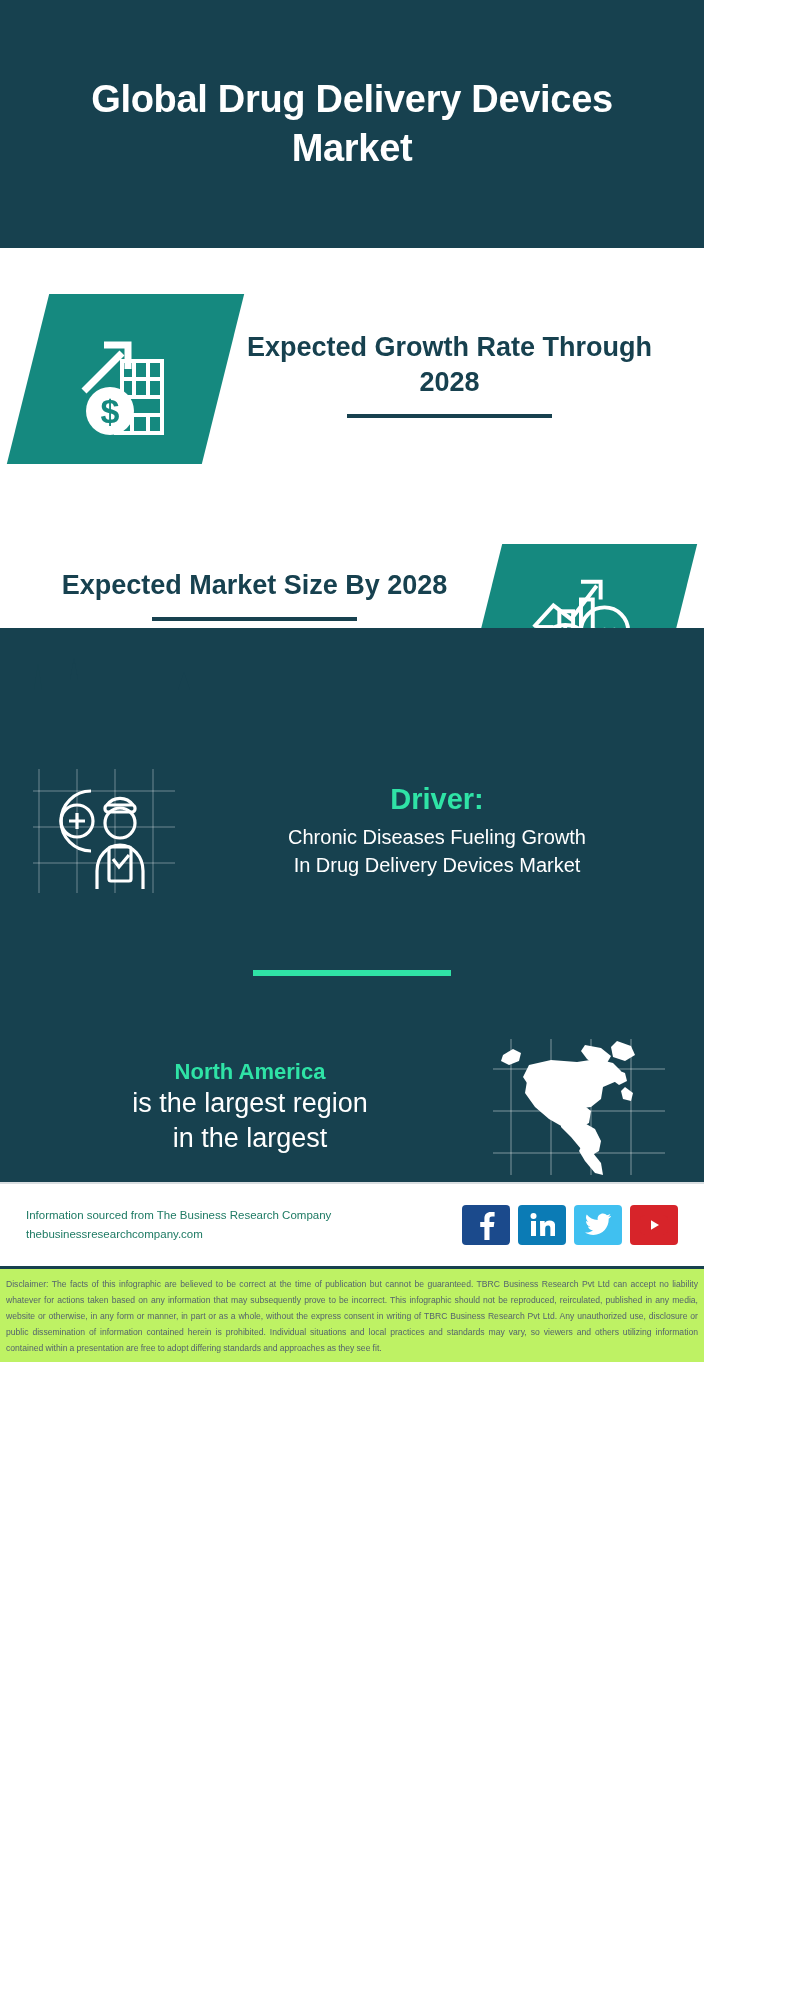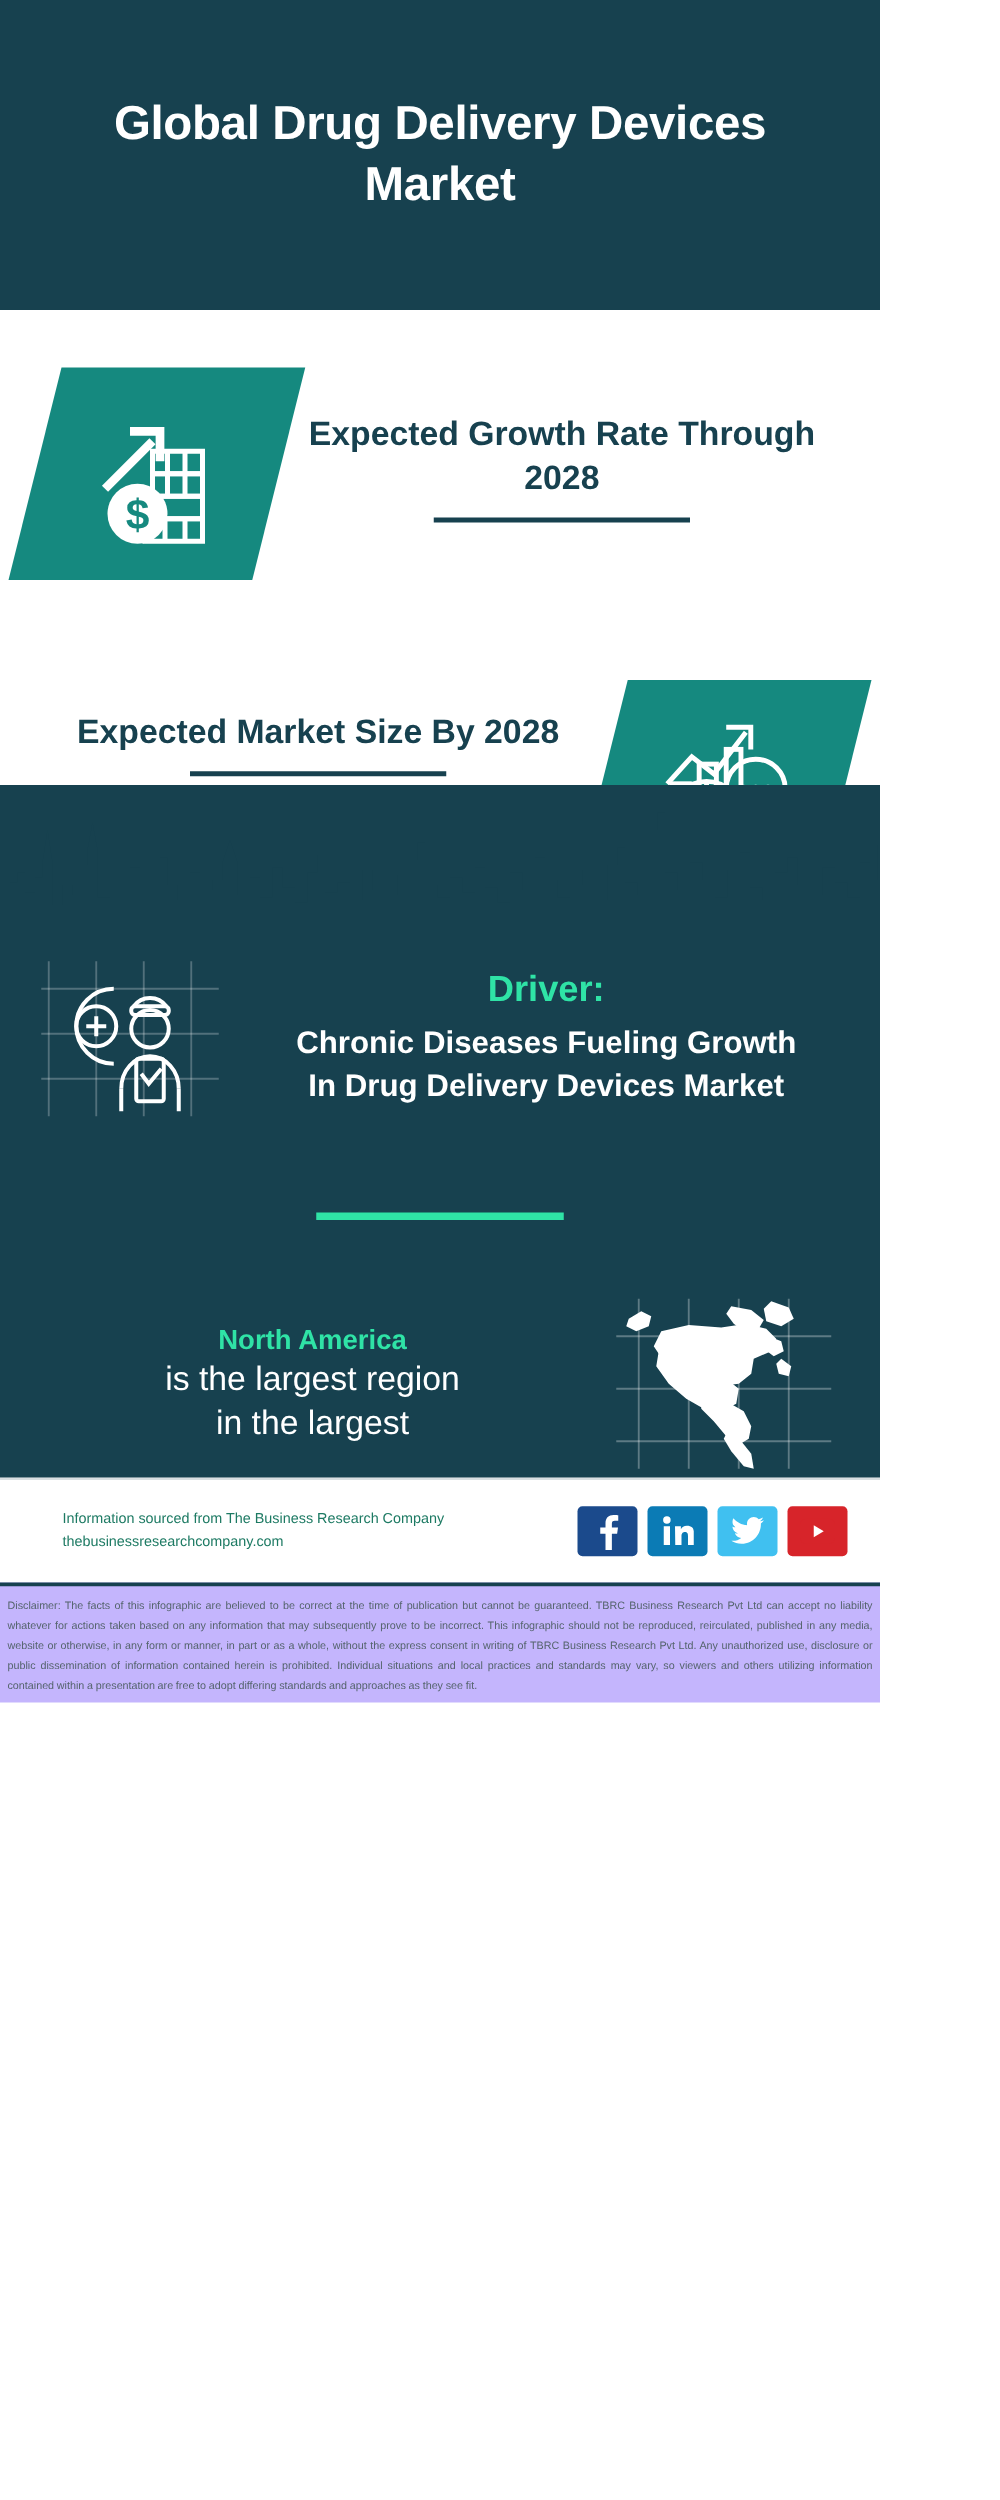--- a/index.html
+++ b/index.html
@@ -108,22 +108,22 @@
   }
   .driver-text { flex: 1 1 auto; text-align: center; }
   .driver-label {
     color: #2fe3a6;
     font-size: 29px;
     font-weight: bold;
     margin-bottom: 8px;
   }
   .driver-body {
     color: #ffffff;
-    font-size: 25px;
-    font-weight: bold;
+    font-size: 20px;
+    font-weight: normal;
     line-height: 1.38;
   }
 
   .mint-rule {
     width: 198px;
     height: 6px;
     background: #2fe3a6;
     margin: 64px auto 56px auto;
   }
 
@@ -162,40 +162,39 @@
     display: flex;
     align-items: center;
     padding: 0 26px;
     gap: 10px;
   }
   .source-text { flex: 1 1 auto; }
   .source-line {
     color: #1d7a63;
     font-size: 11.5px;
     line-height: 1.65;
-    margin-left: 24px;
   }
   .socials { display: flex; gap: 8px; flex: 0 0 auto; }
   .social {
     width: 48px;
     height: 40px;
     border-radius: 4px;
     display: flex;
     align-items: center;
     justify-content: center;
   }
   .s-fb { background: #1b4a8c; }
   .s-li { background: #0b7bb5; }
   .s-tw { background: #40c0f0; }
   .s-yt { background: #d7242a; }
 
   .disclaimer-wrap {
     border-top: 3px solid #17414f;
     padding: 8px 6px 6px 6px;
-    background: #c4b5fd;
+    background: #bef264;
   }
   .disclaimer {
     color: #55646d;
     font-size: 8.6px;
     line-height: 1.85;
     text-align: justify;
     word-spacing: -0.2px;
   }
 </style>
 </head>

